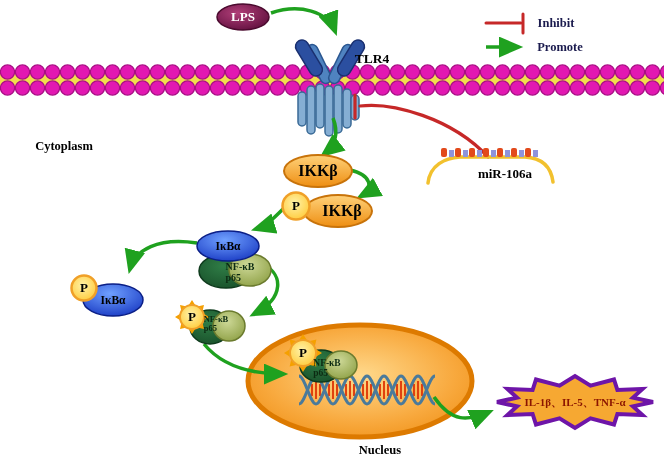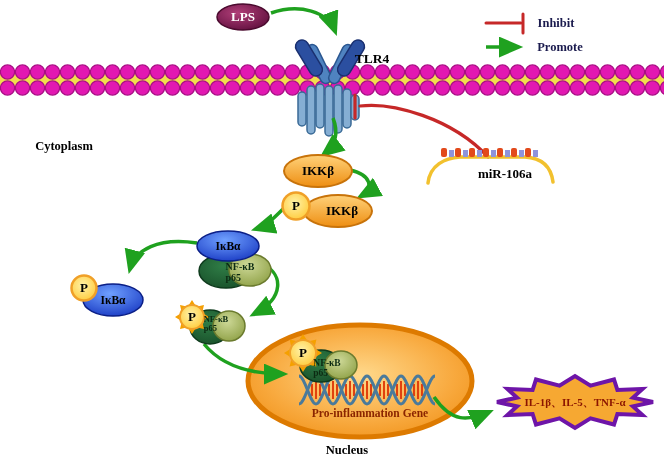--- a/index.html
+++ b/index.html
@@ -5,21 +5,21 @@
   html,body{margin:0;padding:0;background:#fff;}
   #stage{position:relative;width:664px;height:458px;background:#ffffff;overflow:hidden;
          font-family:"Liberation Serif",serif;}
   svg{position:absolute;left:0;top:0;}
   .lbl{position:absolute;transform:translate(-50%,-50%);font-weight:bold;white-space:nowrap;
        color:#000;font-family:"Liberation Serif",serif;}
   .lbl-white{color:#ffffff;}
   .lbl-navy{color:#1b1b4e;}
   .lbl-darkred{color:#8b2500;}
   .lbl-burst{color:#8b1500;}
-  .fs13{font-size:13px;} .fs125{font-size:12.5px;} .fs12{font-size:13px;}
+  .fs13{font-size:13px;} .fs125{font-size:12.5px;} .fs12{font-size:16px;}
   .fs115{font-size:11.5px;} .fs11{font-size:11px;} .fs135{font-size:13.5px;}
   .nfkb-stack{position:absolute;transform:translate(-50%,-50%);text-align:left;font-weight:bold;
        color:#0c2a12;line-height:1.1;font-family:"Liberation Serif",serif;}
 </style>
 </head>
 <body>
 
 <div id="stage">
 
 <svg width="664" height="458" viewBox="0 0 664 458">
@@ -217,17 +217,16 @@
 </div>
 <div class="nfkb-stack" style="left:216px;top:324px;font-size:8.5px;">
   <div>NF-κB</div>
   <div>p65</div>
 </div>
 <div class="nfkb-stack" style="left:327px;top:368px;font-size:9.5px;">
   <div>NF-κB</div>
   <div>p65</div>
 </div>
 
-<div class="lbl lbl-darkred fs115" style="left:370px;top:413px;">Pro-inflammation Gene</div>
-<div class="lbl fs125" style="left:347px;top:450px;">Nucleus</div>
+<div class="lbl fs125" style="left:380px;top:450px;">Nucleus</div>
 <div class="lbl lbl-burst fs11" style="left:575px;top:402px;">IL-1β、IL-5、TNF-α</div>
 
 </div>
 
 </body></html>

